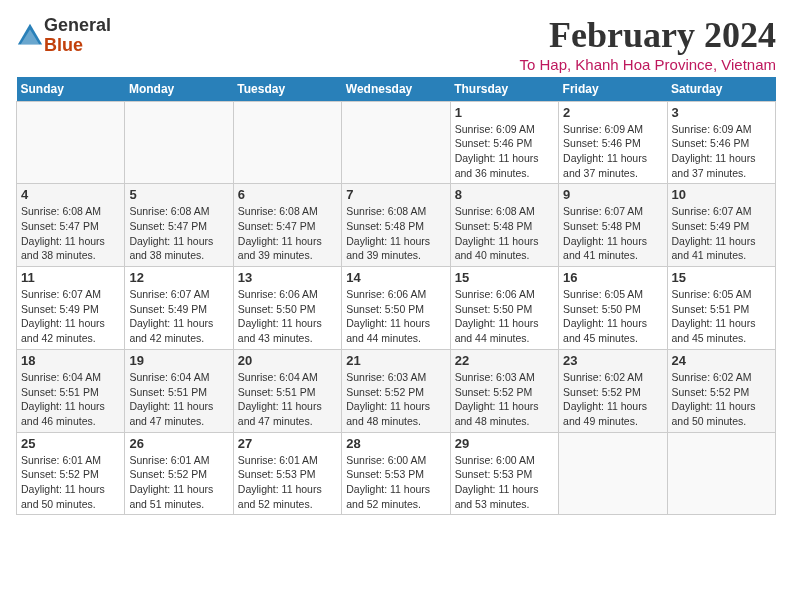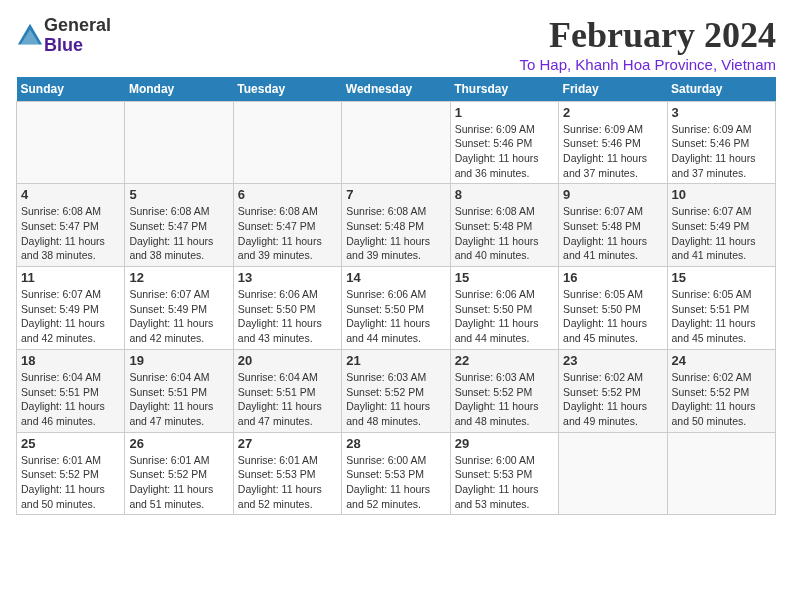--- a/index.html
+++ b/index.html
@@ -19,38 +19,38 @@
     .logo {
       display: flex;
       align-items: center;
     }
     .logo-text {
       font-size: 18px;
       font-weight: bold;
       line-height: 1.1;
     }
     .logo-general { color: #333; }
-    .logo-blue { color: #4c1d95; }
+    .logo-blue { color: #c2410c; }
     .logo-icon {
       width: 28px;
       height: 28px;
     }
     .title-area {
       text-align: right;
     }
     .month-title {
       font-size: 36px;
       font-weight: bold;
       color: #333;
       line-height: 1.1;
       font-family: Liberation Serif, serif;
     }
     .location-title {
       font-size: 15px;
-      color: #6d28d9;
+      color: #be185d;
     }
     table {
       width: 100%;
       border-collapse: collapse;
       font-size: 11px;
     }
     thead th {
       background-color: #2980b9;
       color: #fff;
       padding: 5px 4px;

